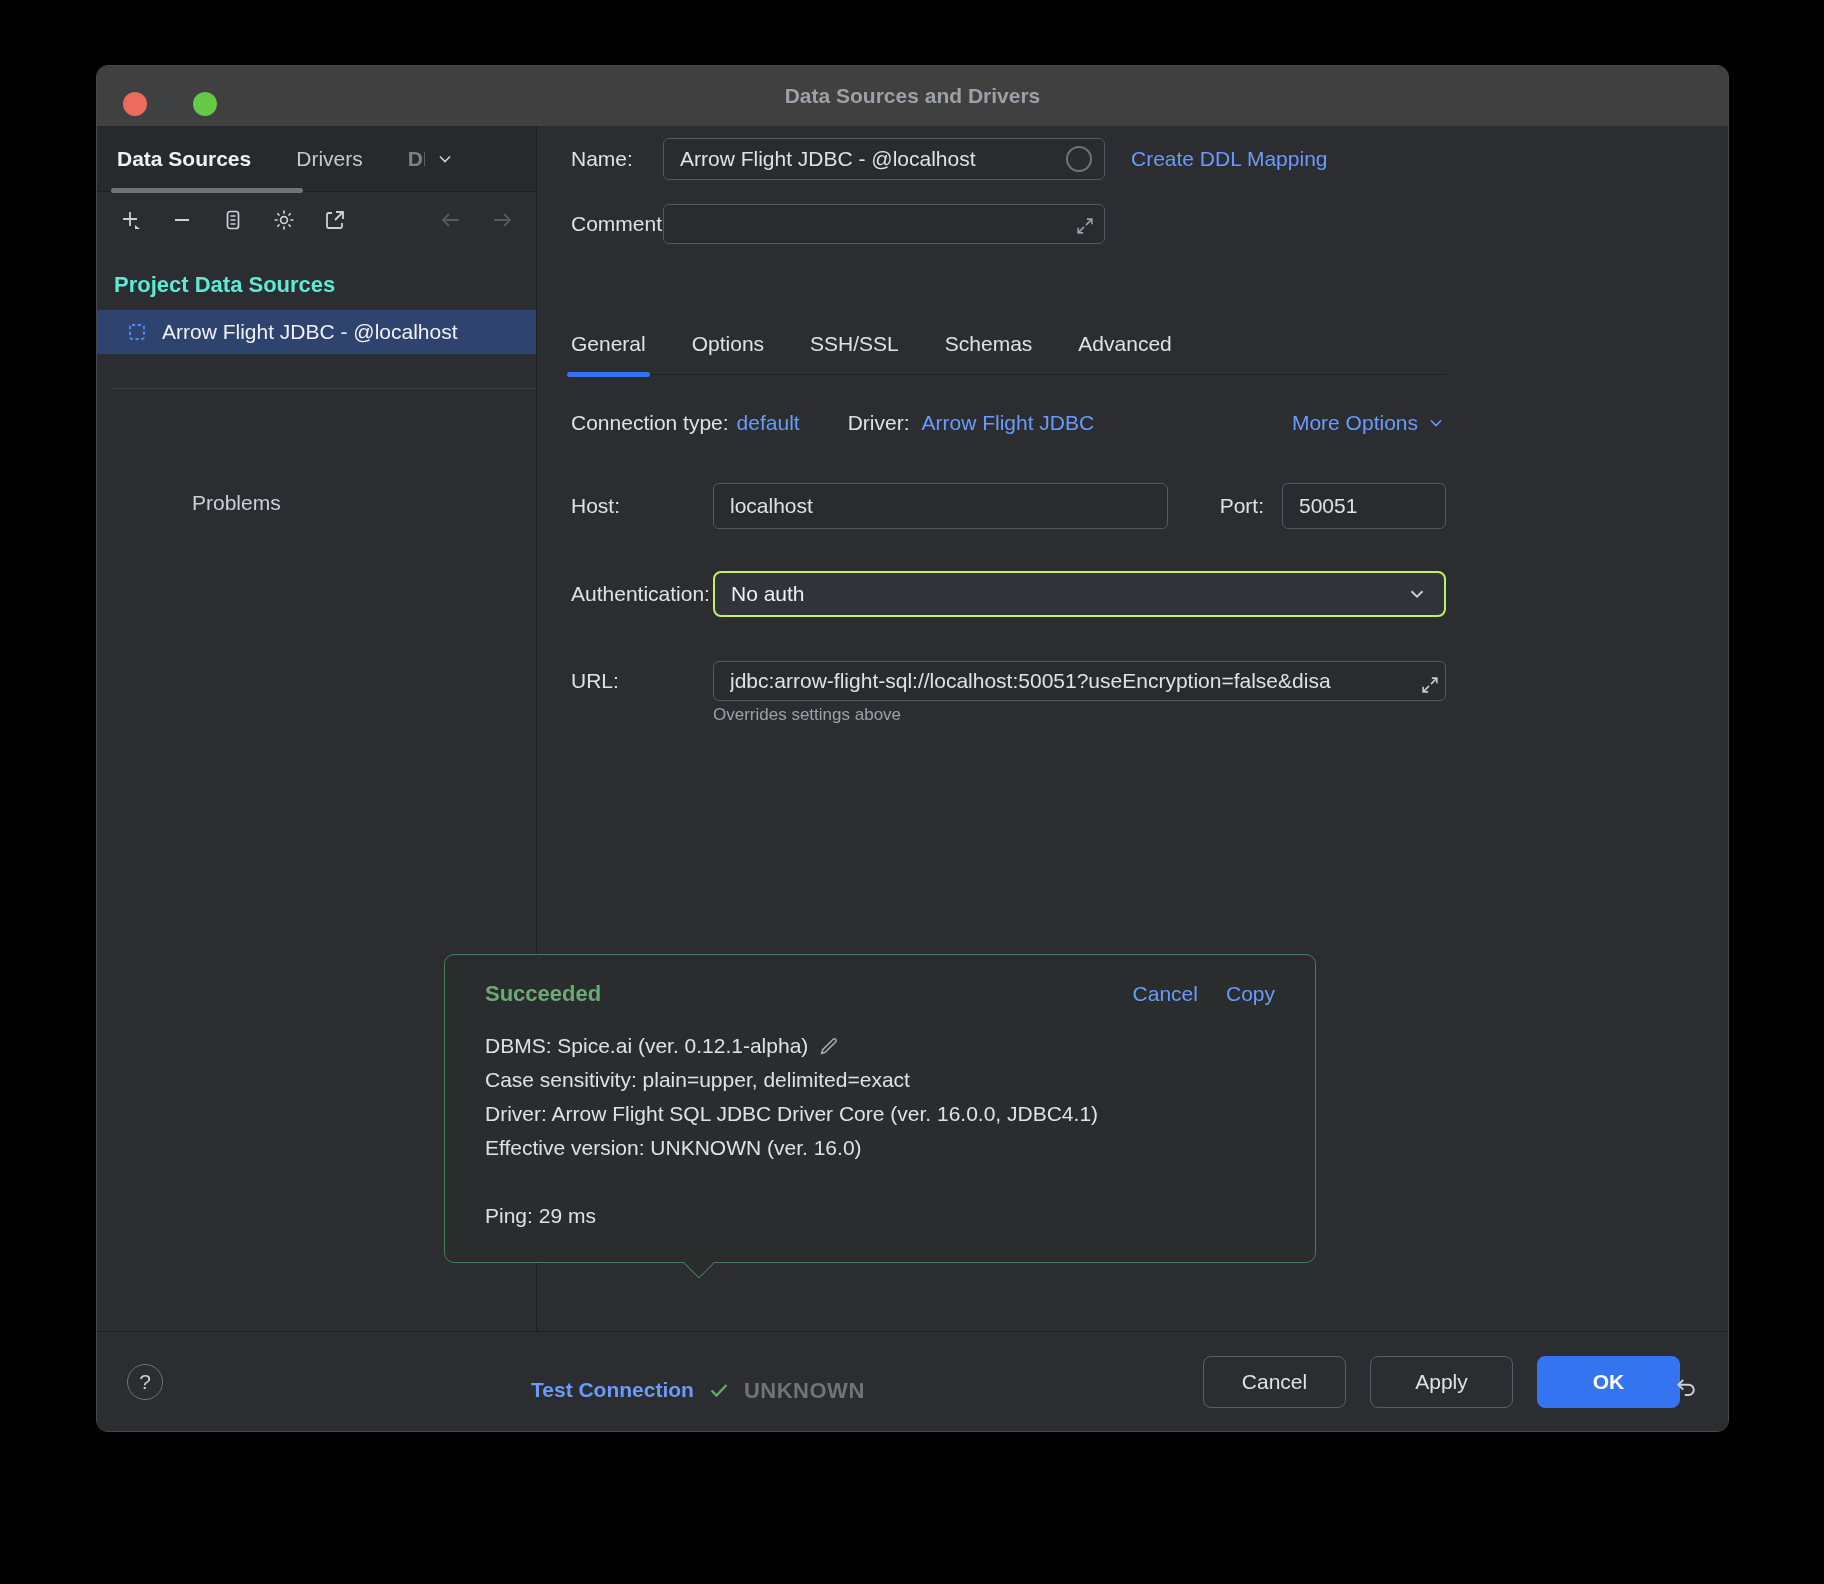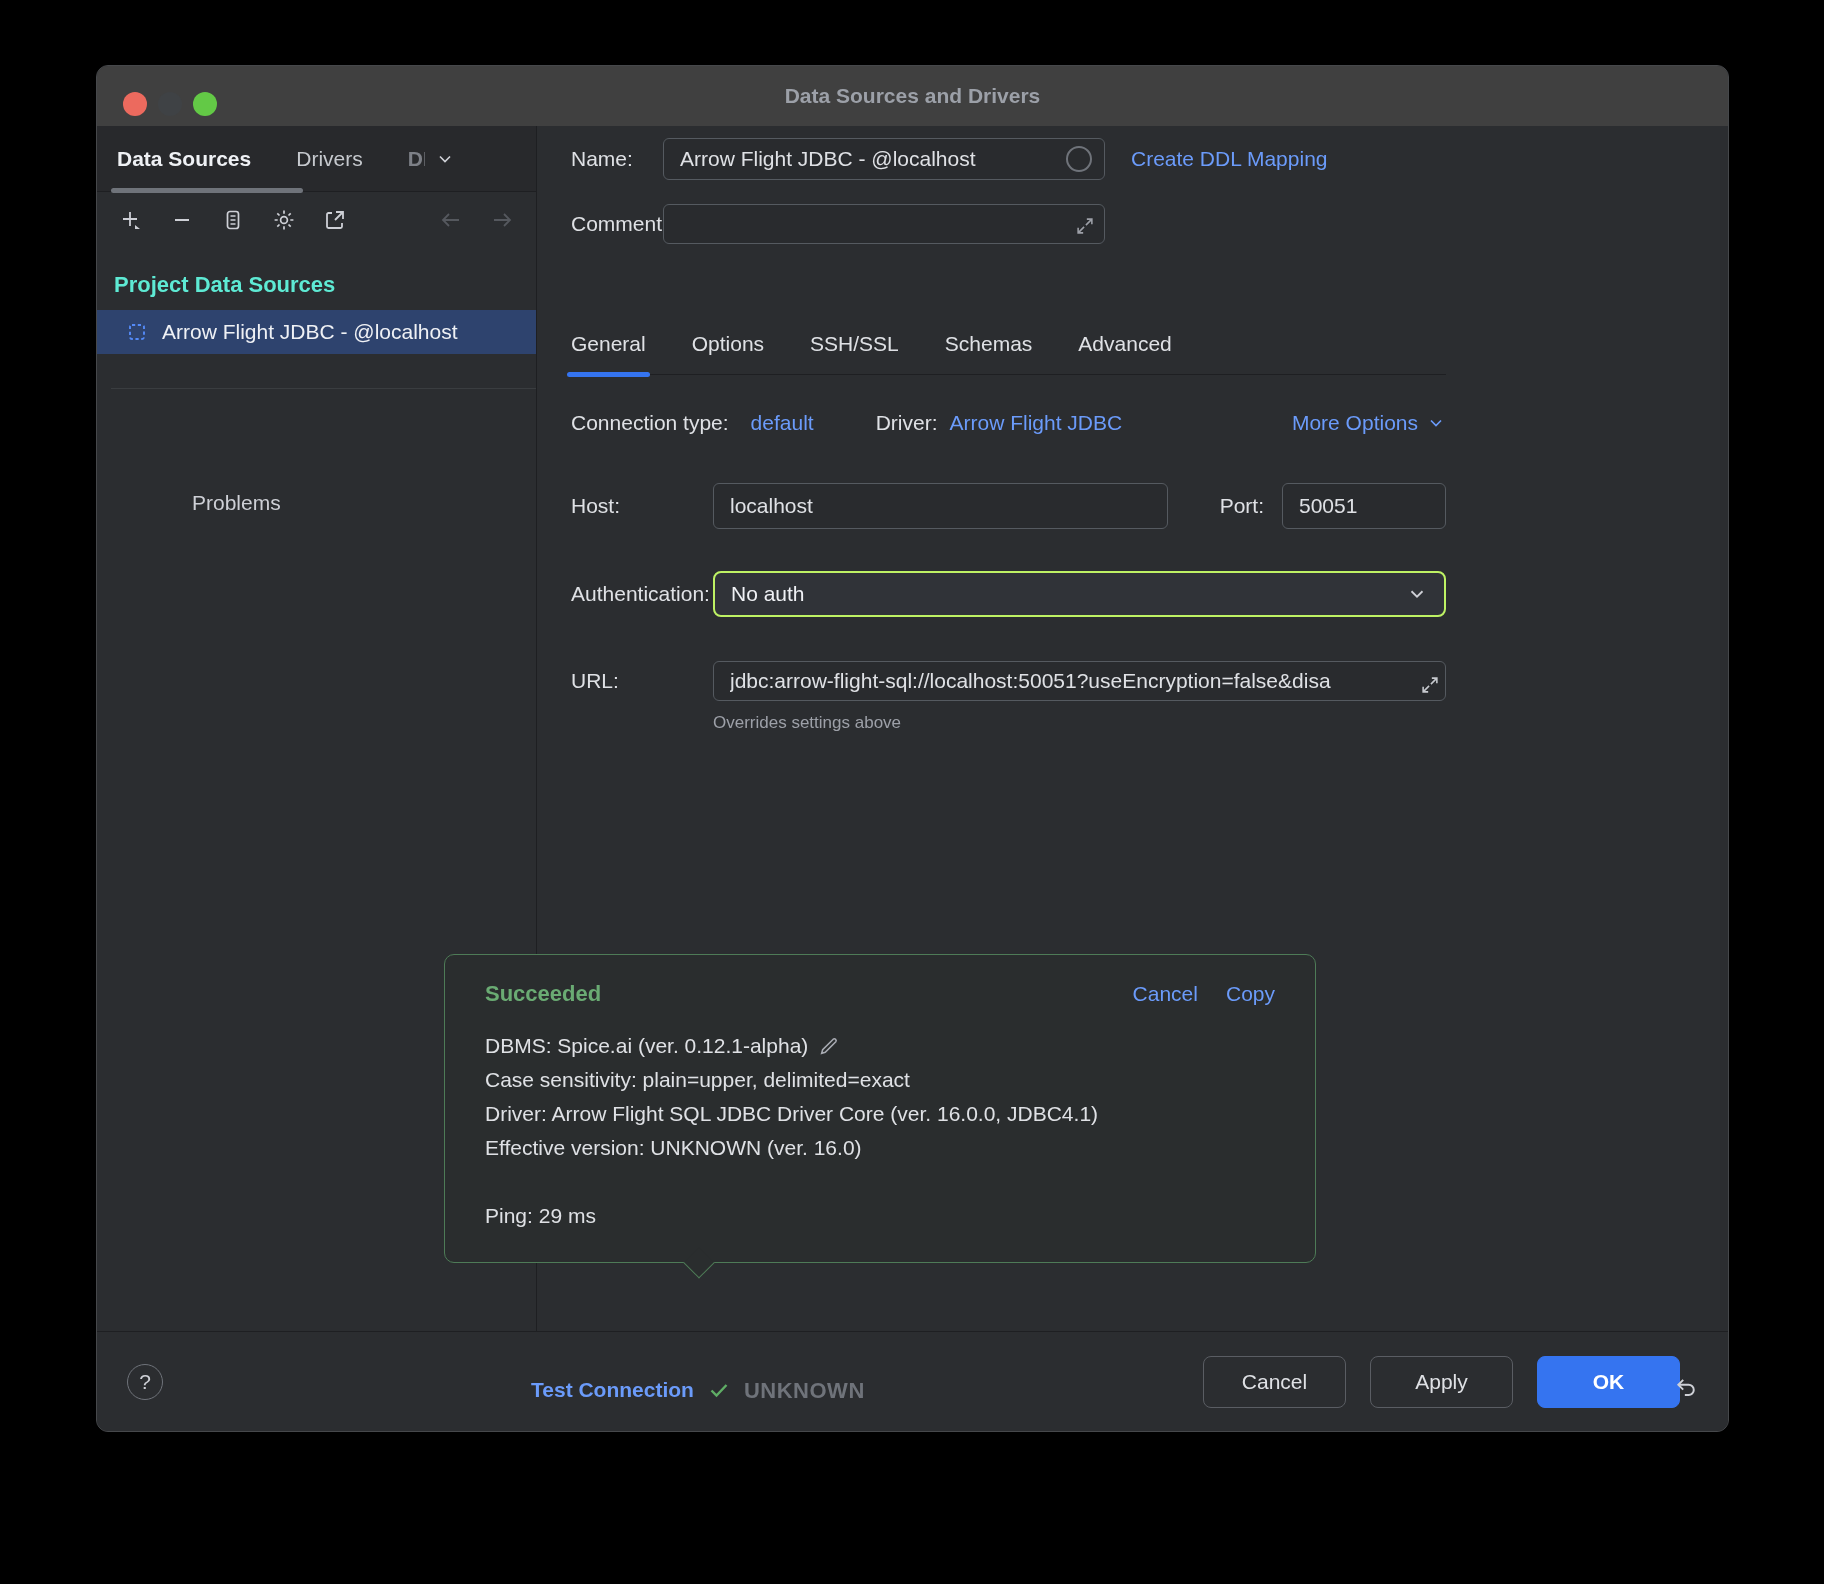--- a/index.html
+++ b/index.html
@@ -65,40 +65,40 @@
 
   .comment-row { margin-top:24px; height:40px; }
   .comment-field { width:442px; height:40px; }
   .expand-ic { position:absolute; right:8px; bottom:6px; width:22px; height:22px; color:#9da0a8; }
 
   .form-tabs { margin-top:88px; position:relative; display:flex; gap:46px; border-bottom:1px solid #1e1f22; padding-bottom:18px; }
   .form-tab { font-size:21px; color:#dfe1e5; position:relative; }
   .form-tab.active::after { content:""; position:absolute; left:-4px; right:-4px; bottom:-21px; height:5px; border-radius:3px; background:#3574f0; }
 
   .conn-row { margin-top:34px; justify-content:space-between; height:28px; }
-  .conn-left { display:flex; align-items:center; gap:22px; }
+  .conn-left { display:flex; align-items:center; gap:8px; }
   .conn-group2 { margin-left:40px; display:flex; gap:12px; align-items:center; }
   .more-opts { display:flex; align-items:center; gap:8px; }
   .chev { width:20px; height:20px; color:#6b9bfa; }
 
   .host-row { margin-top:46px; height:46px; }
   .host-field { width:455px; height:46px; }
   .port-lbl { margin-left:auto; }
   .port-field { width:164px; height:46px; margin-left:18px; }
 
   .auth-row { margin-top:42px; height:46px; }
   .auth-field { flex:1; height:46px; border:2px solid #bef264; border-radius:8px; background:#303338;
     display:flex; align-items:center; padding:0 16px; font-size:21px; color:#eff1f5; }
   .auth-chev { margin-left:auto; width:22px; height:22px; color:#ced0d6; }
 
   .url-row { margin-top:40px; height:48px; }
   .url-field { flex:1; height:40px; padding-right:30px; }
   .url-text { white-space:nowrap; overflow:hidden; }
   .url-expand { position:absolute; right:4px; bottom:4px; width:22px; height:22px; color:#c6c9ce; background:transparent; }
-  .url-hint { margin-top:8px; padding-left:142px; font-size:17px; color:#9da0a8; }
+  .url-hint { padding-left:142px; font-size:17px; color:#9da0a8; }
 
   
   .popup { position:absolute; left:347px; top:888px; width:872px; height:309px;
     background:#2a2d2e; border:1px solid #4e7b57; border-radius:10px; padding:26px 40px 0 40px; z-index:5; }
   .popup-tail { position:absolute; left:243px; bottom:-12px; width:22px; height:22px; background:#2a2d2e;
     border-right:1px solid #4e7b57; border-bottom:1px solid #4e7b57; transform:rotate(45deg); }
   .popup-head { display:flex; align-items:center; }
   .popup-status { font-size:22px; font-weight:bold; color:#6aab73; }
   .popup-links { margin-left:auto; display:flex; gap:28px; }
   .popup-body { margin-top:22px; font-size:21px; line-height:34px; color:#dfe1e5; }

